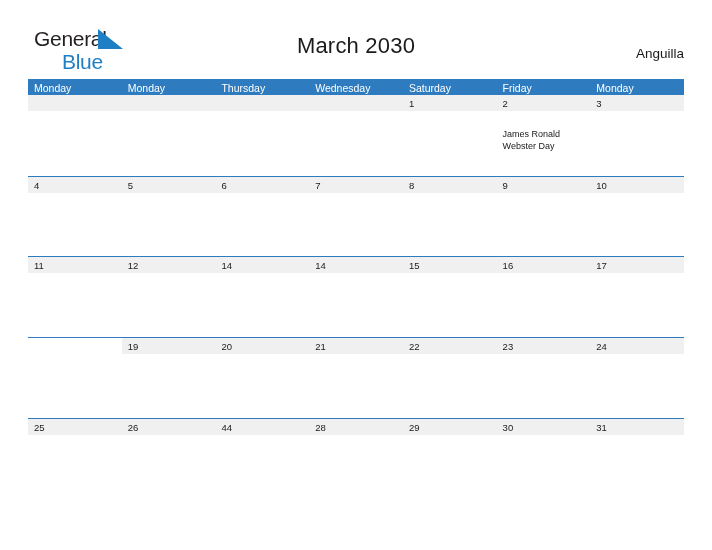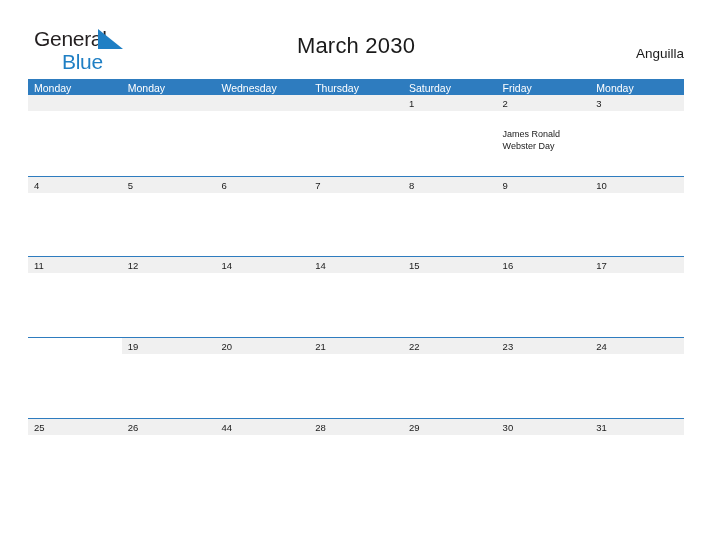--- a/index.html
+++ b/index.html
@@ -180,22 +180,22 @@
     <div class="title">March 2030</div>
 
     <div class="region">Anguilla</div>
 
   </div>
 
   <div class="calendar">
     <div class="weekdays" id="weekday-row">
         <div class="weekday">Monday</div>
         <div class="weekday">Monday</div>
+        <div class="weekday">Thursday</div>
         <div class="weekday">Wednesday</div>
-        <div class="weekday">Thursday</div>
         <div class="weekday">Saturday</div>
         <div class="weekday">Friday</div>
         <div class="weekday">Monday</div>
       </div>
     <div id="weeks-container">
         <div class="week">
           <div class="day empty">
             <div class="day-band">
               <span class="day-num"></span>
             </div>

